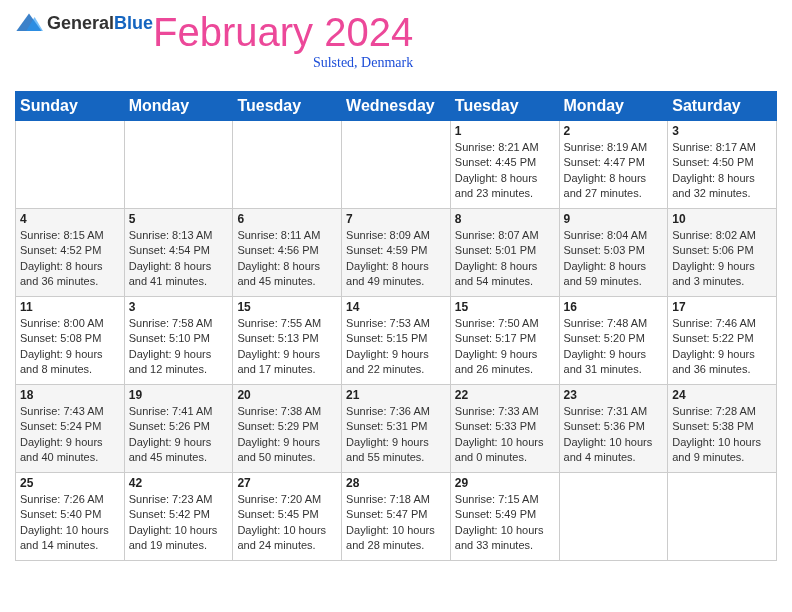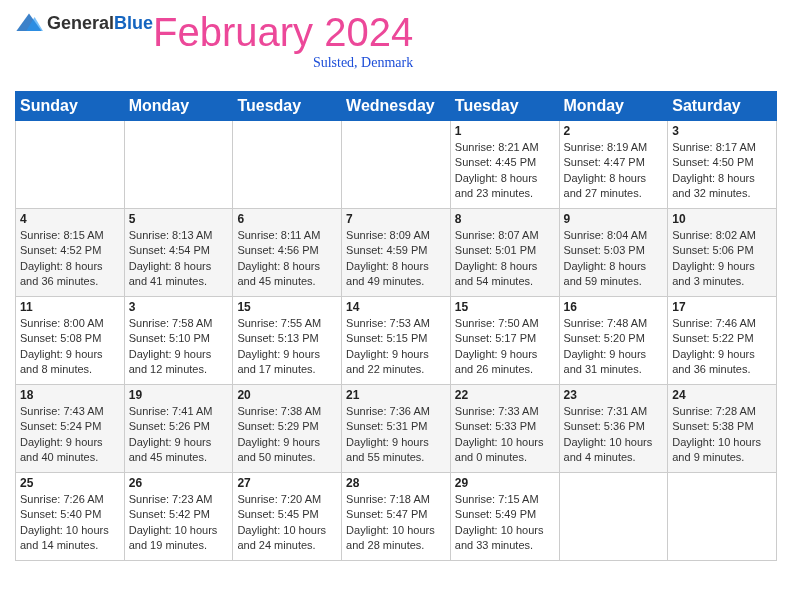--- a/index.html
+++ b/index.html
@@ -232,21 +232,21 @@
             <div class="day-num">24</div>
             <div class="day-info">Sunrise: 7:28 AM<br>Sunset: 5:38 PM<br>Daylight: 10 hours<br>and 9 minutes.</div>
           </td>
         </tr>
         <tr>
           <td>
             <div class="day-num">25</div>
             <div class="day-info">Sunrise: 7:26 AM<br>Sunset: 5:40 PM<br>Daylight: 10 hours<br>and 14 minutes.</div>
           </td>
           <td>
-            <div class="day-num">26</div>
+            <div class="day-num">42</div>
             <div class="day-info">Sunrise: 7:23 AM<br>Sunset: 5:42 PM<br>Daylight: 10 hours<br>and 19 minutes.</div>
           </td>
           <td>
             <div class="day-num">27</div>
             <div class="day-info">Sunrise: 7:20 AM<br>Sunset: 5:45 PM<br>Daylight: 10 hours<br>and 24 minutes.</div>
           </td>
           <td>
             <div class="day-num">28</div>
             <div class="day-info">Sunrise: 7:18 AM<br>Sunset: 5:47 PM<br>Daylight: 10 hours<br>and 28 minutes.</div>
           </td>

